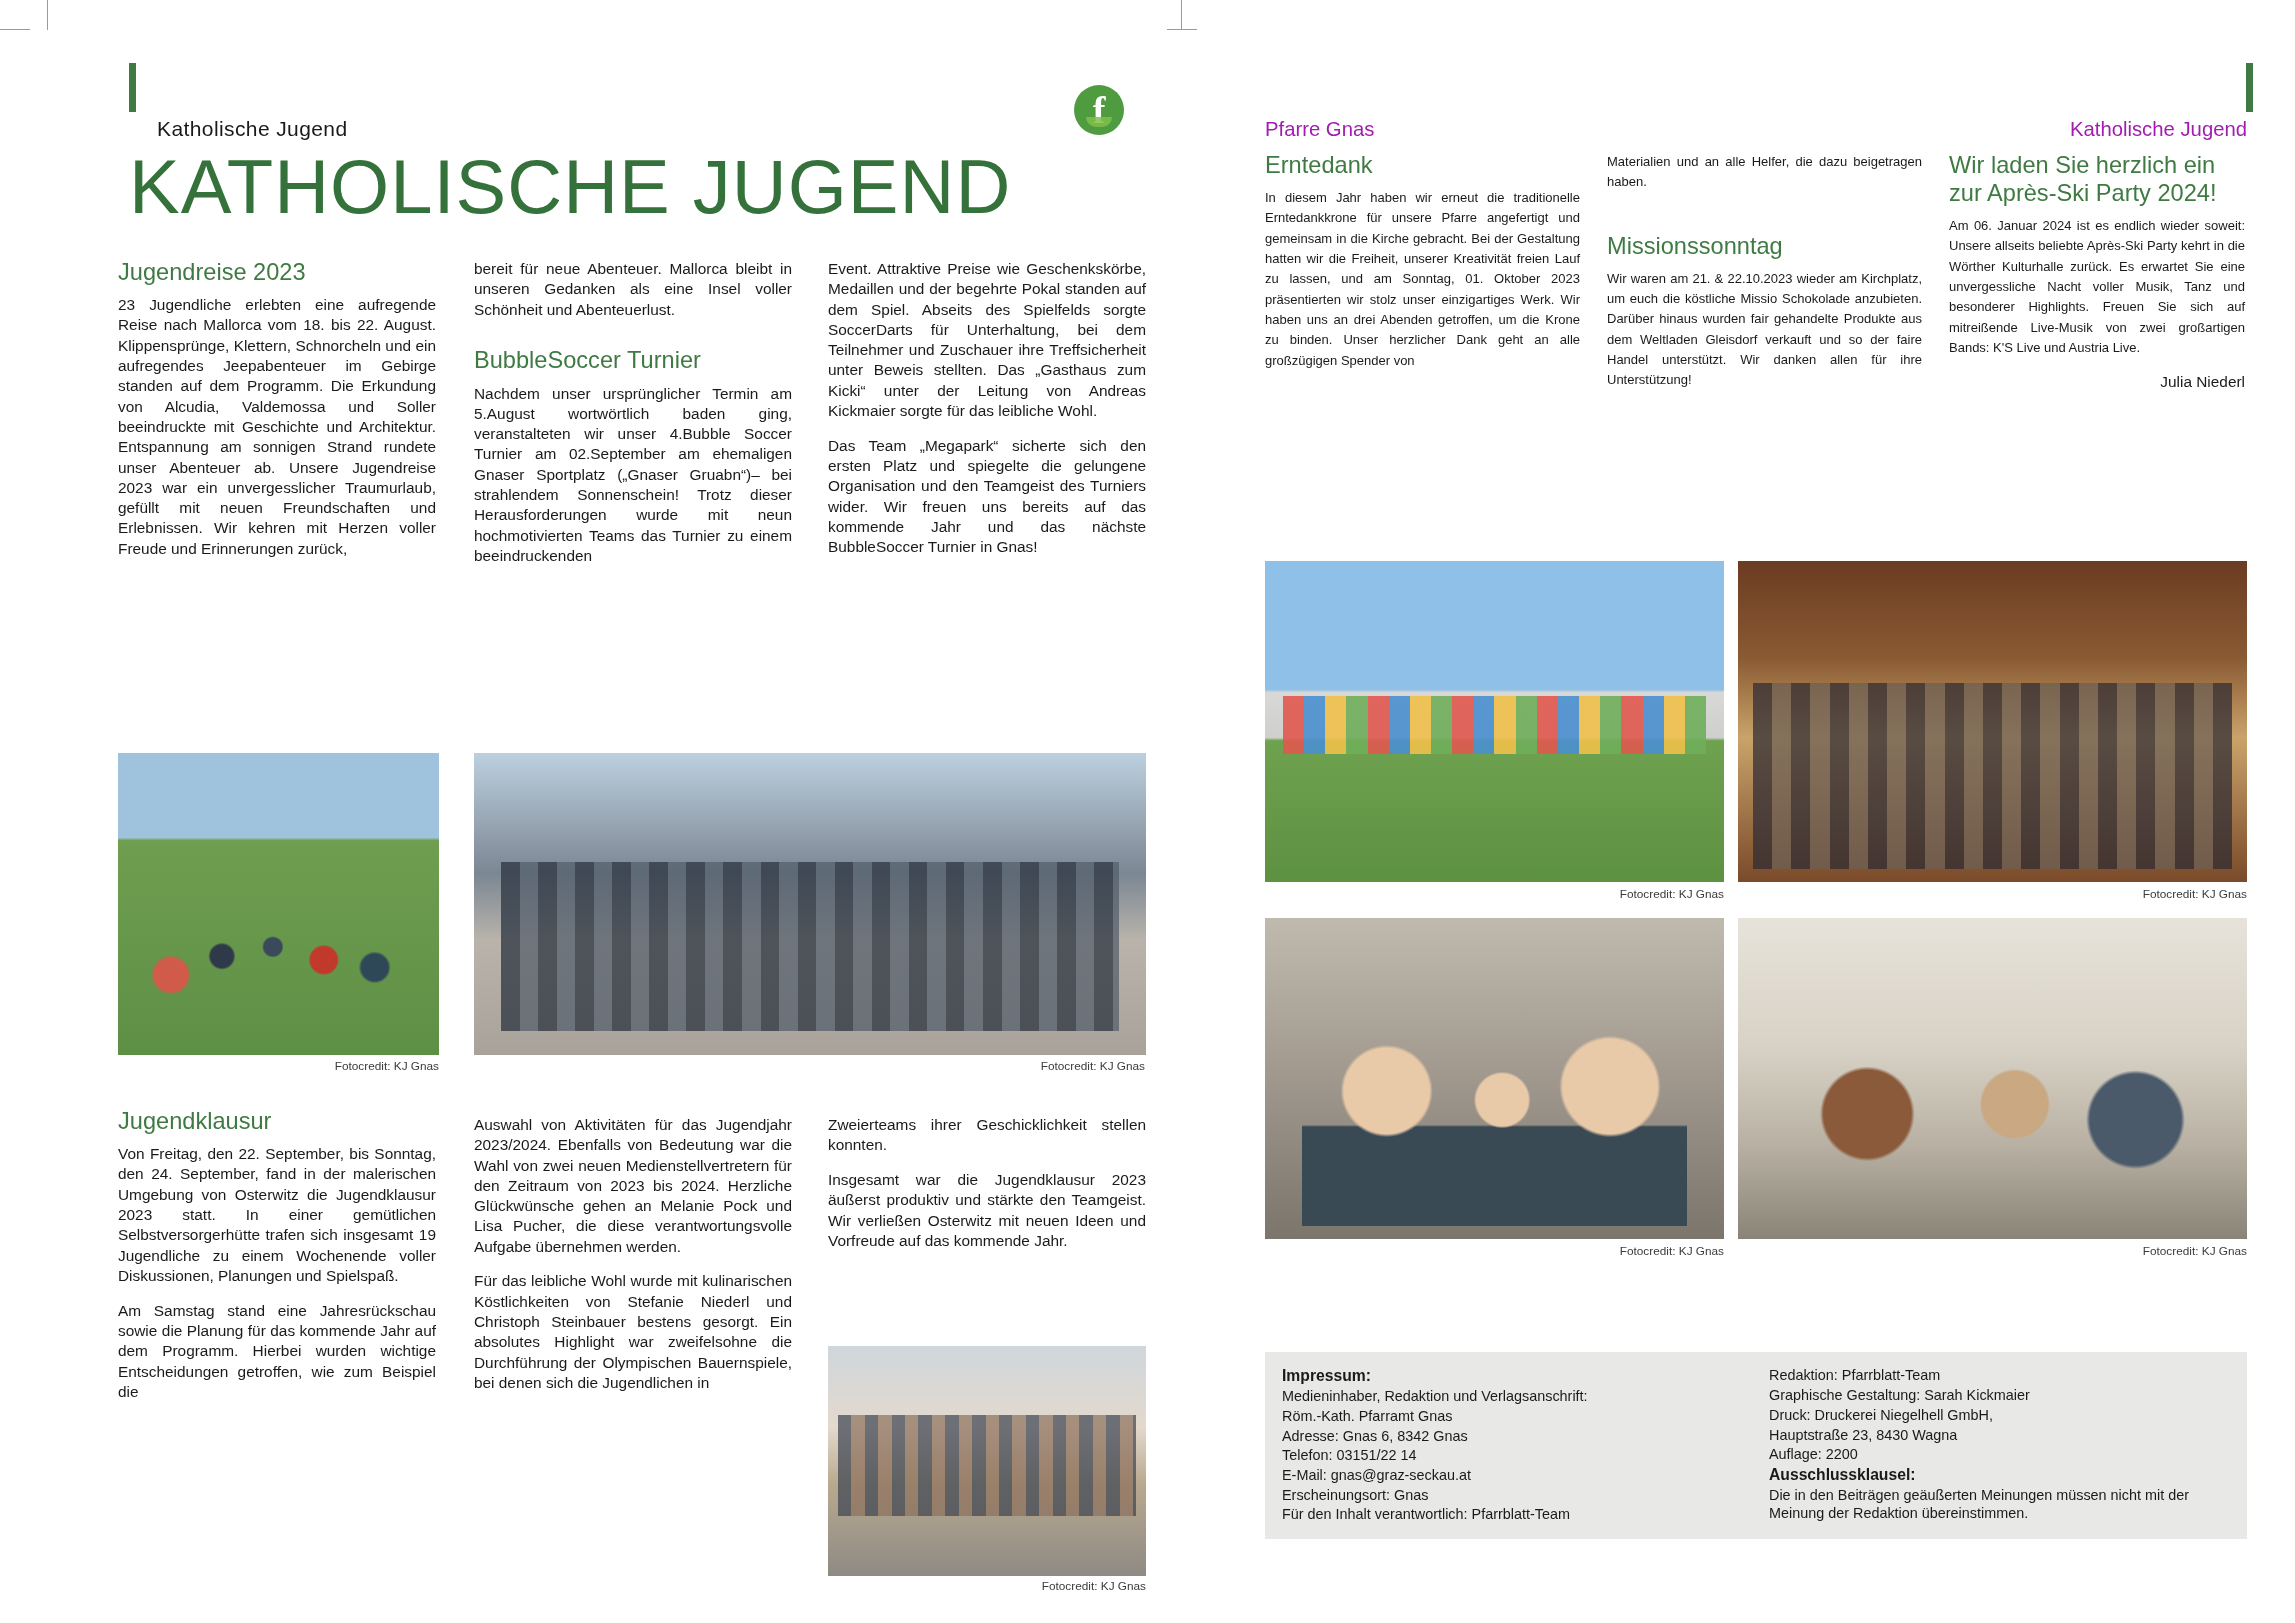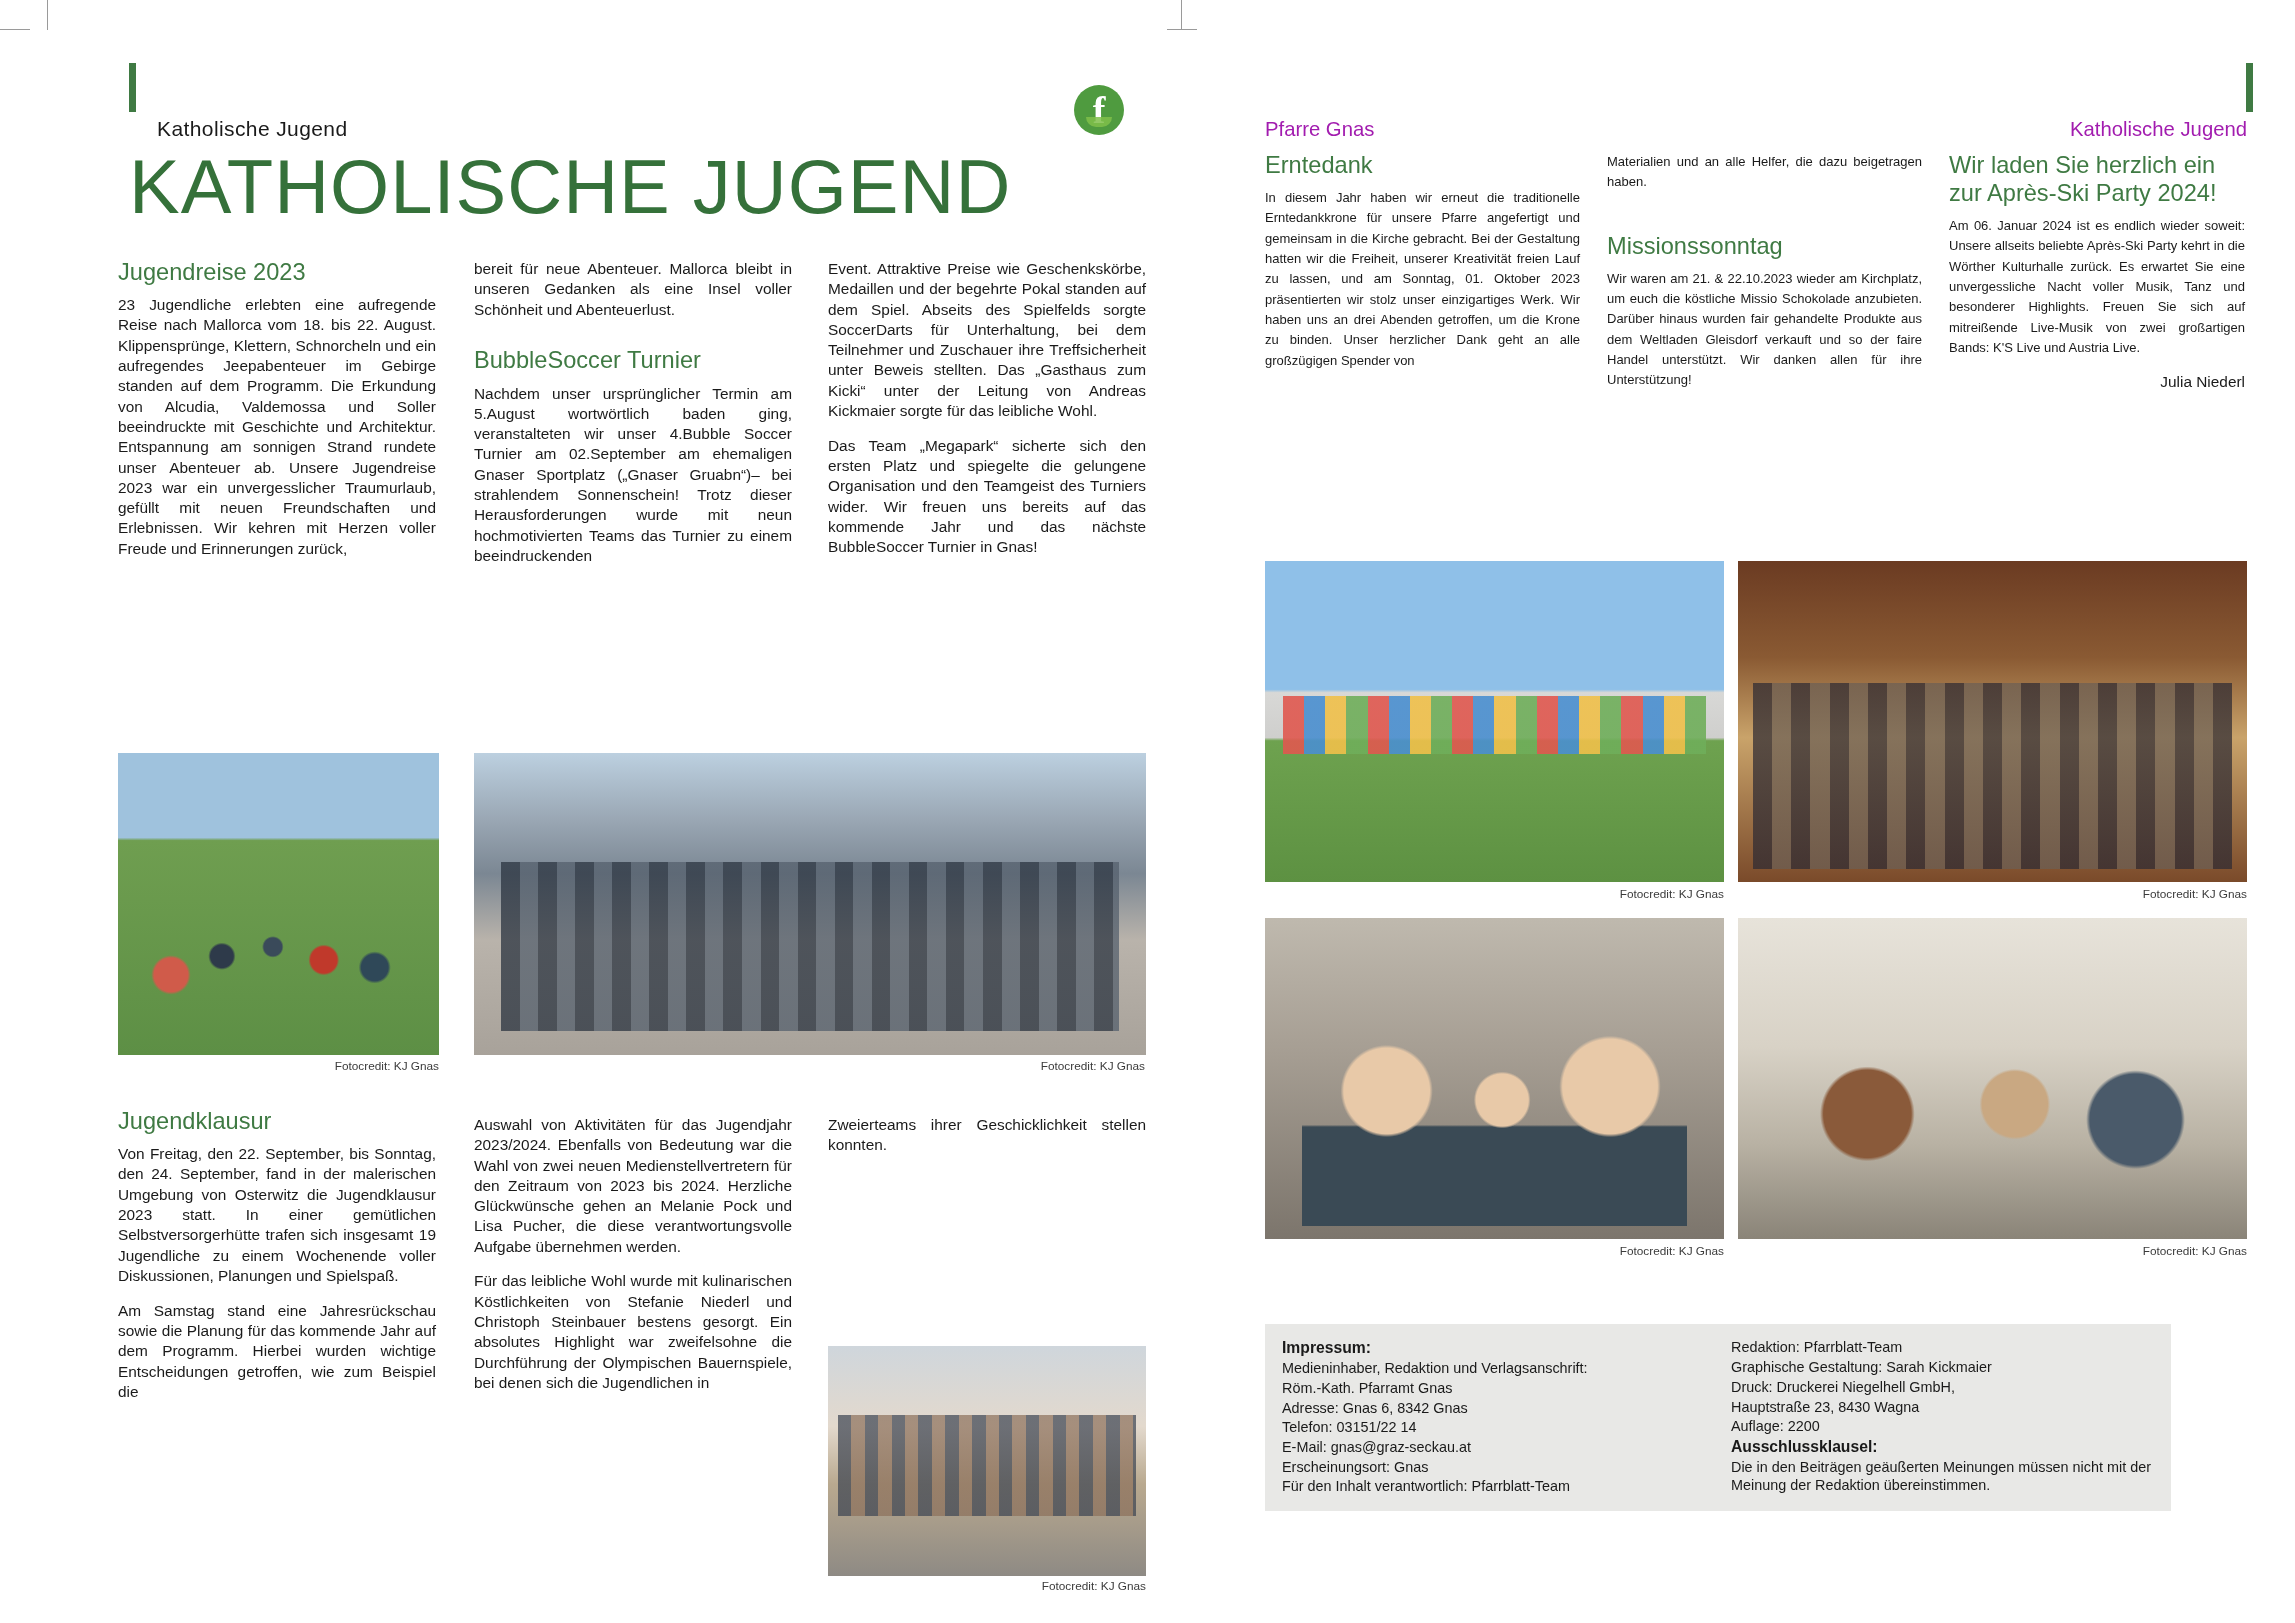--- a/index.html
+++ b/index.html
@@ -200,20 +200,21 @@
       <p class="body">Am Samstag stand eine Jahresrückschau sowie die Planung für das kommende Jahr auf dem Programm. Hierbei wurden wichtige Entscheidungen getroffen, wie zum Beispiel die</p>
     </div>
 
     <div class="col" style="left:474px; top:1115px; width:318px;">
       <p class="body">Auswahl von Aktivitäten für das Jugendjahr 2023/2024. Ebenfalls von Bedeutung war die Wahl von zwei neuen Medienstellvertretern für den Zeitraum von 2023 bis 2024. Herzliche Glückwünsche gehen an Melanie Pock und Lisa Pucher, die diese verantwortungsvolle Aufgabe übernehmen werden.</p>
       <p class="body">Für das leibliche Wohl wurde mit kulinarischen Köstlichkeiten von Stefanie Niederl und Christoph Steinbauer bestens gesorgt. Ein absolutes Highlight war zweifelsohne die Durchführung der Olympischen Bauernspiele, bei denen sich die Jugendlichen in</p>
     </div>
 
     <div class="col" style="left:828px; top:1115px; width:318px;">
       <p class="body">Zweierteams ihrer Geschicklichkeit stellen konnten.</p>
+      <p class="body">Insgesamt war die Jugendklausur 2023 äußerst produktiv und stärkte den Teamgeist. Wir verließen Osterwitz mit neuen Ideen und Vorfreude auf das kommende Jahr.</p>
     </div>
 
     <div class="photo ph5" style="left:828px; top:1346px; width:318px; height:230px;"></div>
     <div class="credit" style="left:951px; top:1579px; width:195px;">Fotocredit: KJ Gnas</div>
 
     <div class="footer-num" style="left:147px; top:1594px;"></div>
   </div>
 
   <div class="right-page">
 
@@ -244,21 +245,21 @@
 
     <div class="photo ph4" style="left:590px; top:561px; width:509px; height:321px;"></div>
     <div class="credit" style="left:897px; top:887px; width:202px;">Fotocredit: KJ Gnas</div>
 
     <div class="photo ph6b" style="left:117px; top:918px; width:459px; height:321px;"></div>
     <div class="credit" style="left:374px; top:1244px; width:202px;">Fotocredit: KJ Gnas</div>
 
     <div class="photo ph7" style="left:590px; top:918px; width:509px; height:321px;"></div>
     <div class="credit" style="left:897px; top:1244px; width:202px;">Fotocredit: KJ Gnas</div>
 
-    <div class="impressum" style="left:117px; top:1324px; width:906px;">
+    <div class="impressum" style="left:117px; top:1352px; width:982px;">
       <div class="imp-grid">
         <div class="imp-col">
           <b>Impressum:</b>
           <div>Medieninhaber, Redaktion und Verlagsanschrift:</div>
           <div>Röm.-Kath. Pfarramt Gnas</div>
           <div>Adresse: Gnas 6, 8342 Gnas</div>
           <div>Telefon: 03151/22 14</div>
           <div>E-Mail: gnas@graz-seckau.at</div>
           <div>Erscheinungsort: Gnas</div>
           <div>Für den Inhalt verantwortlich: Pfarrblatt-Team</div>

